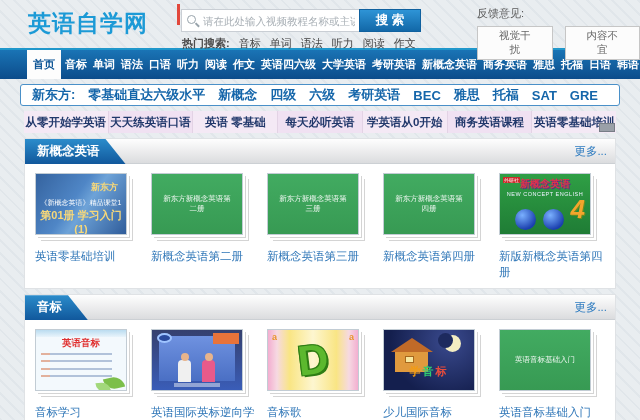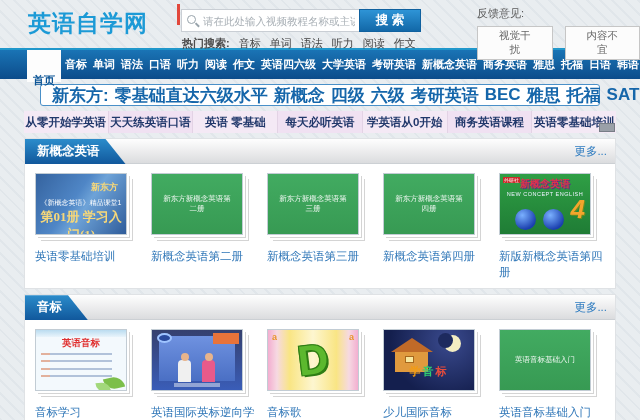--- a/index.html
+++ b/index.html
@@ -35,26 +35,26 @@
   .fb .fb-label { margin-bottom:5px; color:#5a5a5a; }
   .fb .fb-btns { display:flex; gap:12px; }
   .fb button { background:#fcfcfc; border:1px solid #c6c6c6; color:#666; font-size:10.5px;
          padding:2px 19px; cursor:pointer; font-family:"Liberation Sans",sans-serif; }
 
   
   .nav { height:31px; border-top:2px solid #2097cb; background:linear-gradient(#1a74b5,#0c4c8b);
          display:flex; align-items:stretch; padding-left:26px; white-space:nowrap; }
   .nav a { color:#fff; font-size:11px; font-weight:bold; line-height:29px; padding:0 2px;
          margin:0 1px; text-decoration:none; cursor:pointer; }
-  .nav a.active { background:#fdfdfd; color:#0d5596; padding:16px 6px; }
-
-  
-  .subnav { margin:5px 40px 0; height:22px; background:#fff; border:1px solid #4a90c8;
-         border-radius:3px; display:flex; align-items:center; gap:6px; padding:0 11px;
-         font-size:17px; font-weight:bold; color:#1566aa; white-space:nowrap; }
+  .nav a.active { background:#fdfdfd; color:#0d5596; padding:0 6px; }
+
+  
+  .subnav { margin:5px 20px 0; height:22px; background:#fff; border:1px solid #4a90c8;
+         border-radius:3px; display:flex; align-items:center; gap:13px; padding:0 11px;
+         font-size:13px; font-weight:bold; color:#1566aa; white-space:nowrap; }
   .subnav a { color:#1566aa; text-decoration:none; cursor:pointer; }
 
   
   .quick { margin:5px 24px 0; height:22px; background:#f4e9f5; display:flex;
          font-size:11.5px; font-weight:bold; color:#21386b; }
   .quick a { flex:1; text-align:center; line-height:22px; border-right:1px solid #e3d3e5;
          text-decoration:none; color:#21386b; position:relative; white-space:nowrap;
          overflow:hidden; cursor:pointer; }
   .quick a:nth-child(even) { background:#f0e1f2; }
   .quick a:last-child { border-right:none; }
@@ -77,21 +77,21 @@
          border:1px solid #c2ccd4; cursor:pointer;
          box-shadow:2px 2px 0 #fff, 3px 3px 0 #d4d4d4, 5px 5px 0 #fff, 6px 6px 0 #d4d4d4; }
   .caption { display:block; margin:13px 2px 0 2px; font-size:11.5px; color:#3077b8;
          text-decoration:none; line-height:1.4; cursor:pointer; }
 
   
   .t-blue { background:linear-gradient(125deg,#35639f 0%,#4f86c6 42%,#6ea3d8 55%,#2f5c9a 100%);
             text-align:center; }
   .tb-l1 { color:#f7d879; font-size:9px; font-weight:bold; margin-top:7px;padding-left:47px; }
   .tb-l2 { color:#fff; font-size:7px; margin-top:4px; }
-  .tb-l3 { color:#f7d879; font-size:13px; font-weight:bold; margin-top:0;font-family:Liberation Serif, serif; }
+  .tb-l3 { color:#f7d879; font-size:11px; font-weight:bold; margin-top:0; }
   .tb-l4 { height:5px; width:72%; margin:7px auto 0;
            background:linear-gradient(90deg, rgba(255,255,255,.4) 0 38%, transparent 38% 52%, rgba(255,255,255,.4) 52% 100%); }
 
   .t-green { background:linear-gradient(#42ab61,#379a53); display:flex; align-items:center;
            justify-content:center; text-align:center; color:rgba(255,255,255,.92);
            font-size:7.5px; padding:13px 9px; }
 
   .t-cover { background:linear-gradient(#2f9f45,#1f7c35); }
   .cov-pub { position:absolute; left:3px; top:3px; background:#cc2b2b; color:#fff; font-size:5px; padding:0 1px; }
   .cov-title { position:absolute; top:3px; left:0; width:100%; text-align:center; color:#e0314d;

